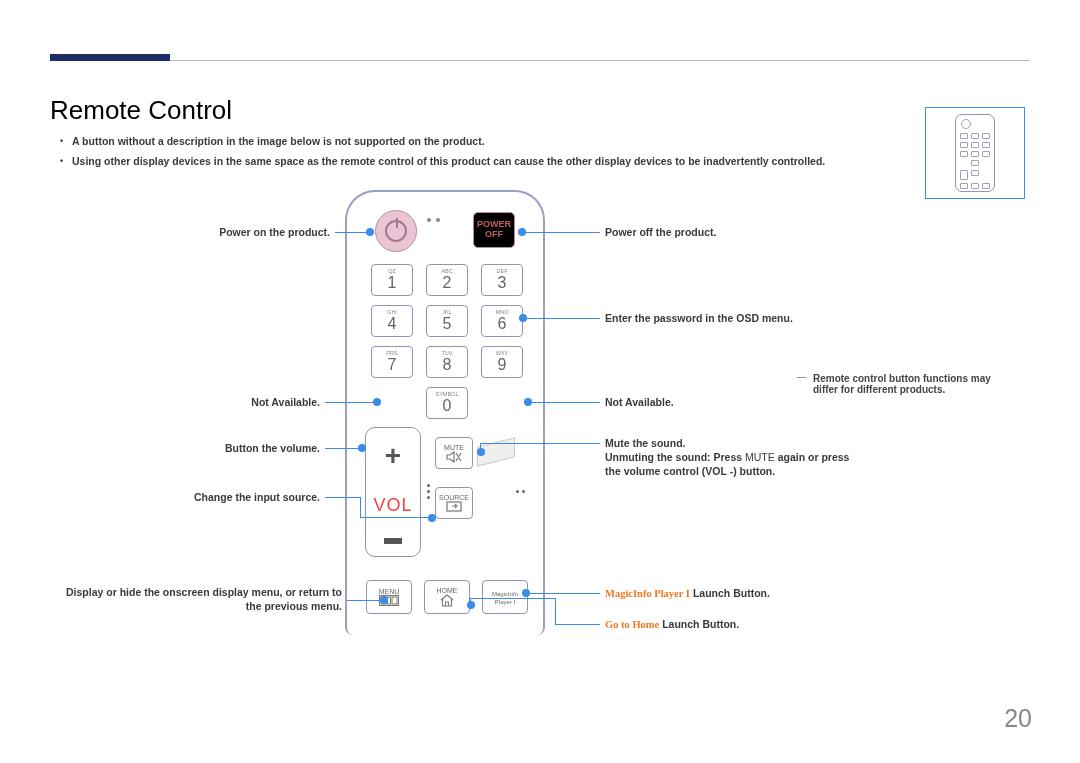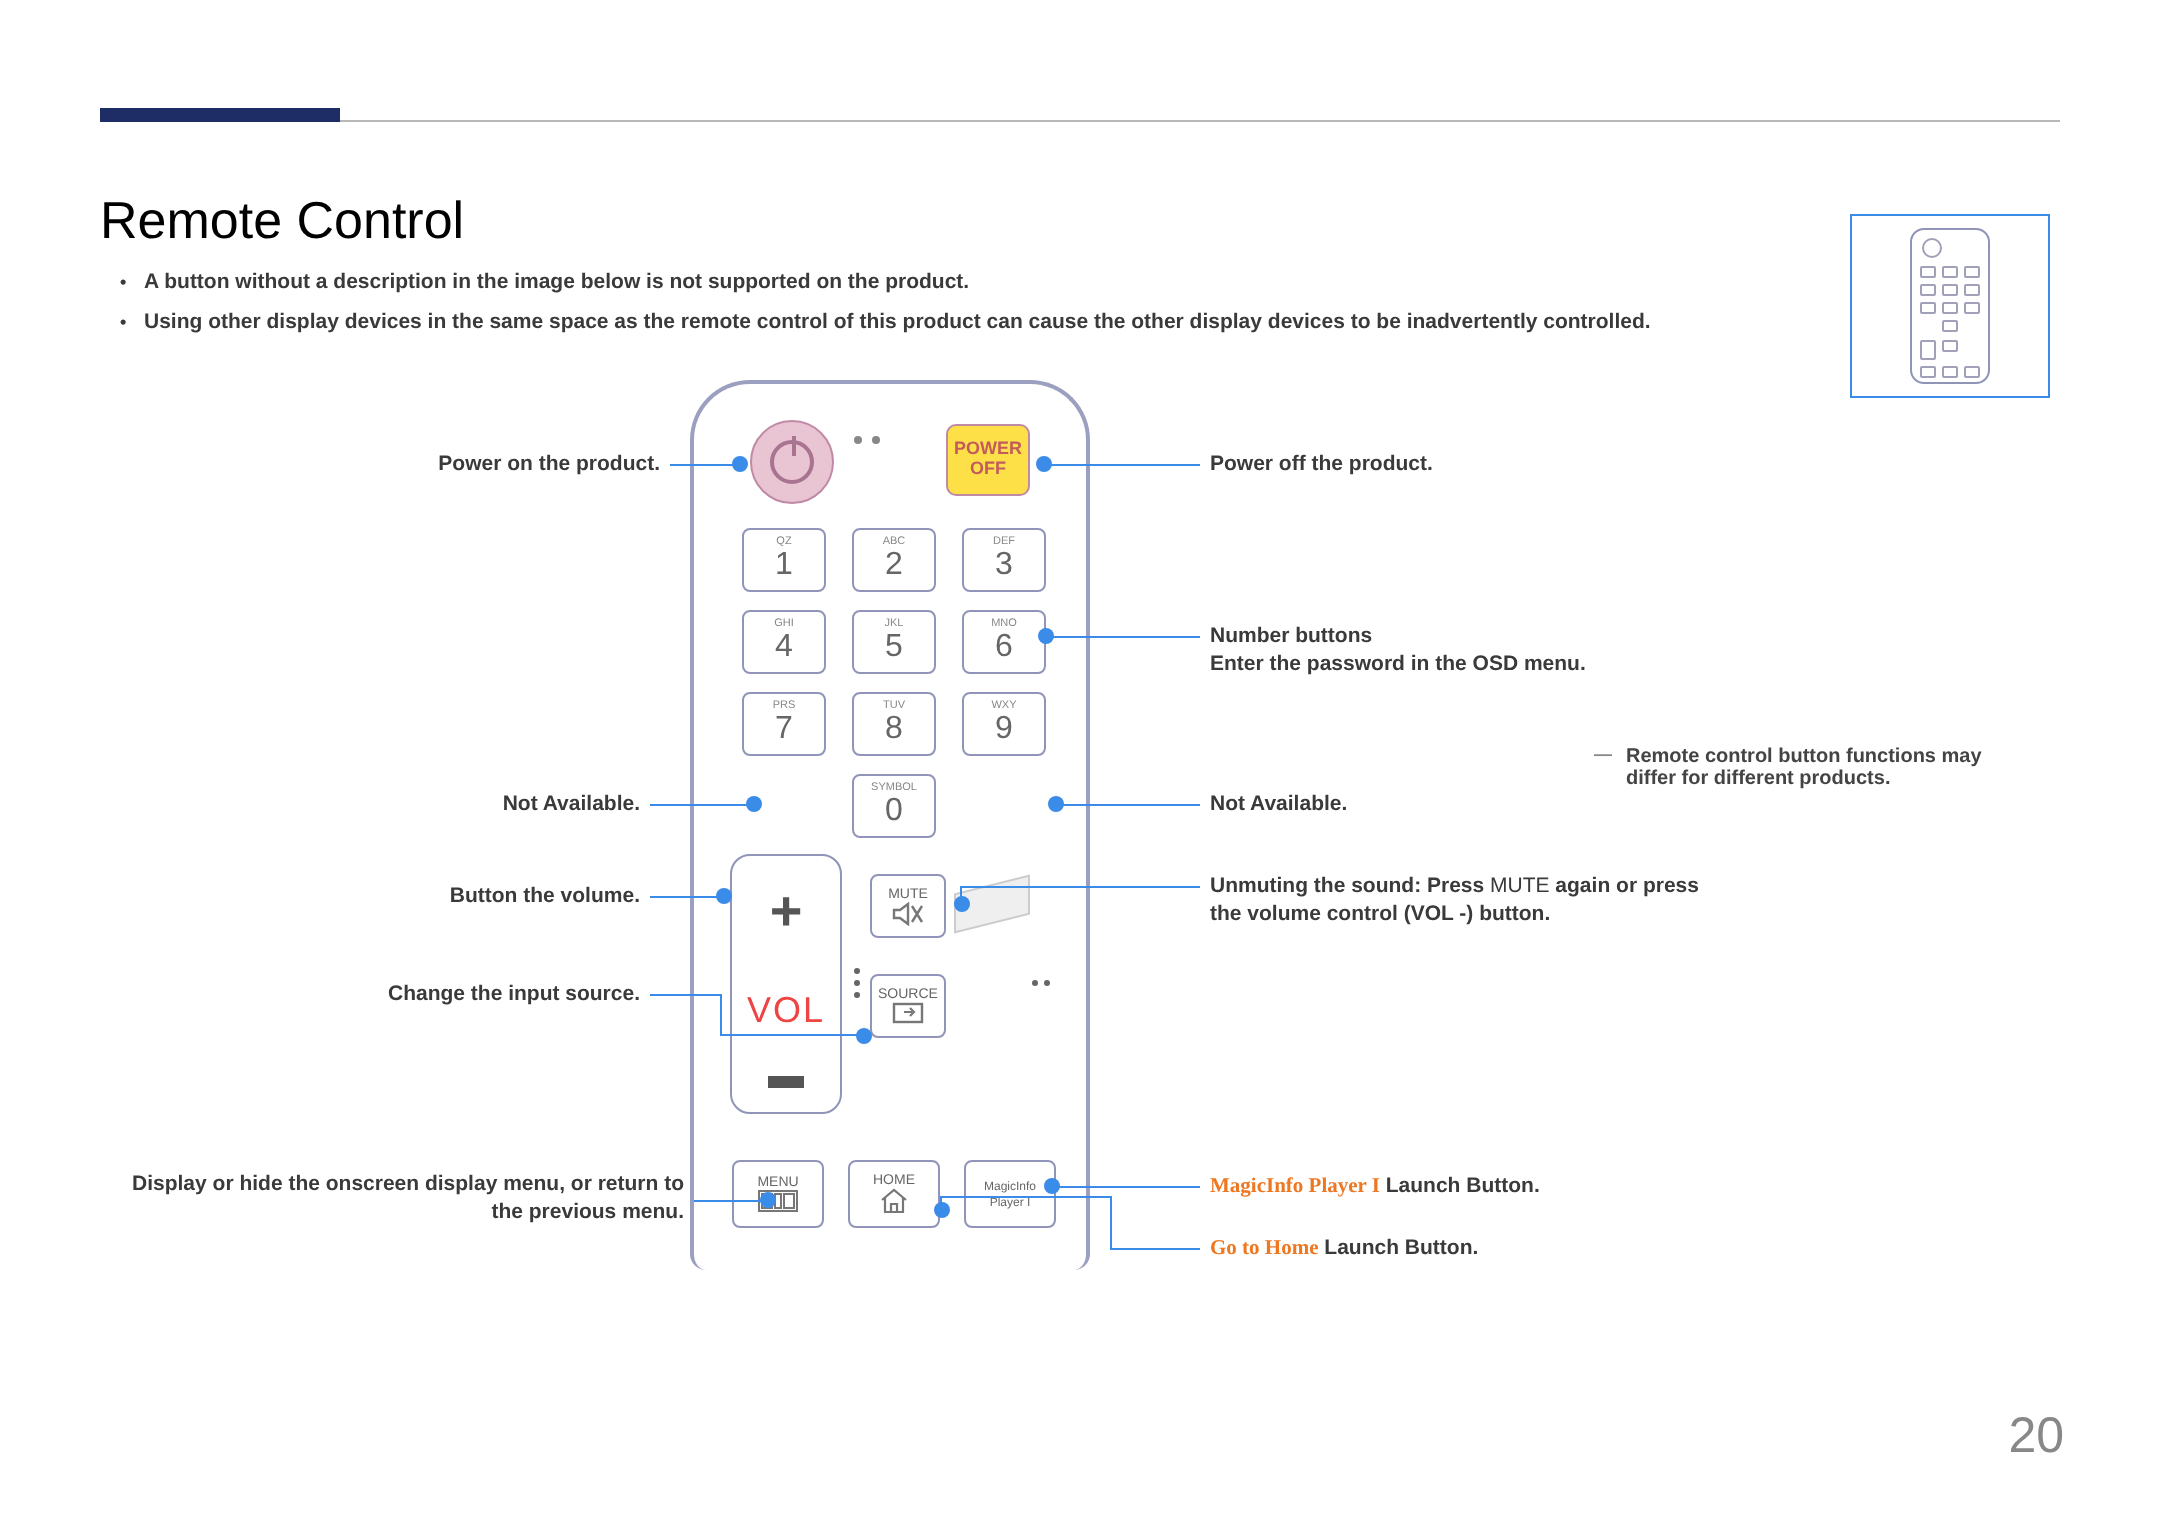--- a/index.html
+++ b/index.html
@@ -90,21 +90,21 @@
   }
   .ir {
     position: absolute; top: 26px; left: 80px; display: flex; gap: 5px;
   }
   .ir span { width: 4px; height: 4px; border-radius: 50%; background: #888; }
 
   .power-off {
     position: absolute; top: 20px; right: 28px;
     width: 42px; height: 36px;
     border: 1.5px solid #c08aa6; border-radius: 5px;
-    background: #fde047; display:flex; flex-direction:column; align-items:center; justify-content:center;
+    background: #000000; display:flex; flex-direction:column; align-items:center; justify-content:center;
   }
   .power-off span { font-size: 9px; color: #c25c5c; font-weight: 600; line-height: 1.1; }
 
   .vol-panel {
     position: absolute; top: 235px; left: 18px;
     width: 56px; height: 130px;
     border: 1.5px solid #8f94b8; border-radius: 10px;
     display:flex; flex-direction:column; align-items:center; justify-content:space-between;
     padding: 12px 0;
   }
@@ -314,31 +314,31 @@
 
 <div class="callout left" style="top:585px; left:65px; width:277px;">Display or hide the onscreen display menu, or return to the previous menu.</div>
 <div class="line" style="top:600px; left:347px; width:35px;"></div>
 <div class="dot" style="top:596px; left:380px;"></div>
 
 <div class="callout right" style="top:225px; left:605px; width:200px;">Power off the product.</div>
 <div class="line" style="top:232px; left:524px; width:76px;"></div>
 <div class="dot" style="top:228px; left:518px;"></div>
 
 <div class="callout right" style="top:311px; left:605px; width:250px;">
-  <div>Number buttons</div>
   <div>Enter the password in the OSD menu.</div>
 </div>
 <div class="line" style="top:318px; left:525px; width:75px;"></div>
 <div class="dot" style="top:314px; left:519px;"></div>
 
 <div class="callout right" style="top:395px; left:605px; width:200px;">Not Available.</div>
 <div class="line" style="top:402px; left:530px; width:70px;"></div>
 <div class="dot" style="top:398px; left:524px;"></div>
 
 <div class="callout right" style="top:436px; left:605px; width:260px;">
+  <div>Mute the sound.</div>
   <div>
     <span>Unmuting the sound: Press </span><span style="font-weight:400;">MUTE</span><span> again or press the volume control (</span><span>VOL -</span><span>) button.</span>
   </div>
 </div>
 <div class="line" style="top:443px; left:480px; width:120px;"></div>
 <div class="vline" style="top:443px; left:480px; height:7px;"></div>
 <div class="dot" style="top:448px; left:477px;"></div>
 
 <div class="callout right" style="top:586px; left:605px; width:260px;">
   <span class="orange">MagicInfo Player I</span><span> Launch Button.</span>

